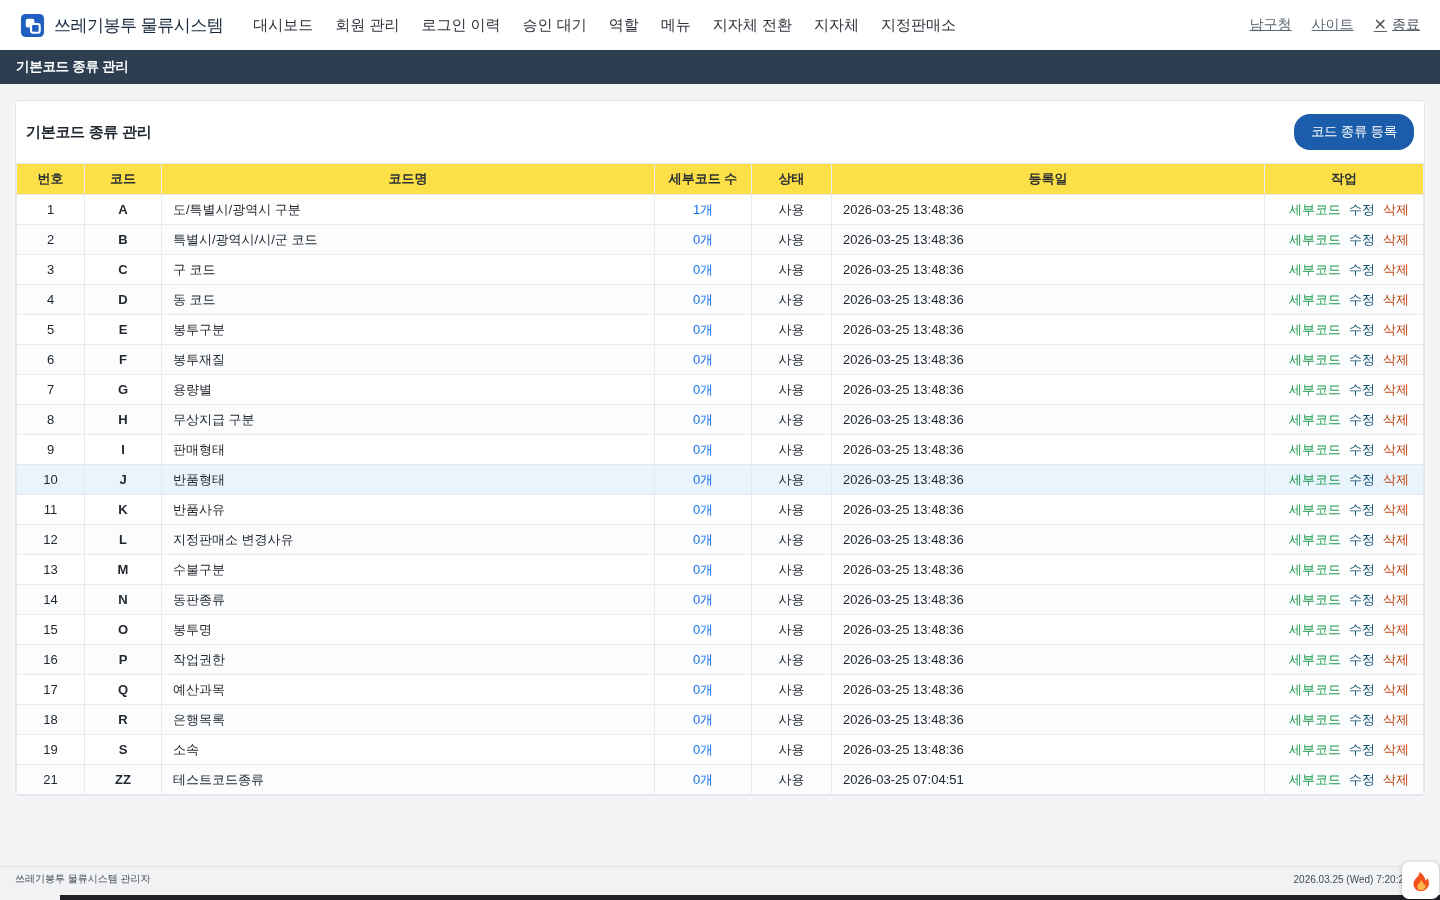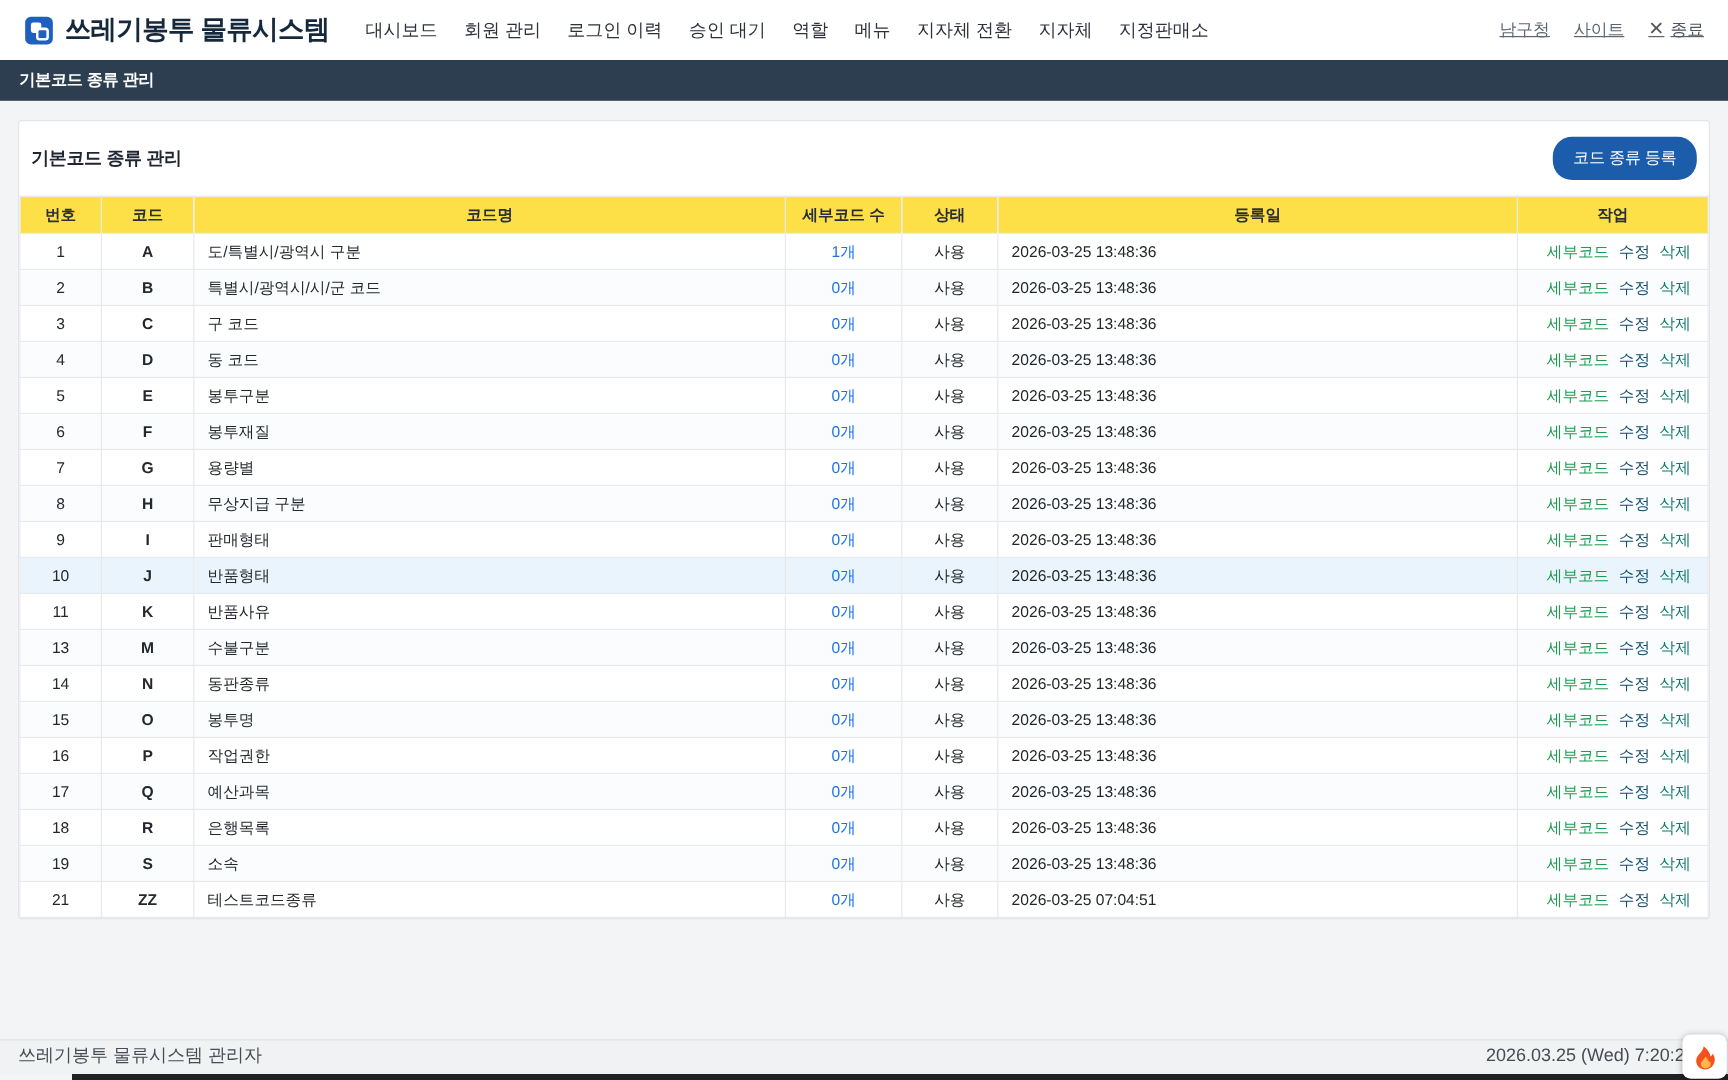--- a/index.html
+++ b/index.html
@@ -5,21 +5,21 @@
   * { margin:0; padding:0; box-sizing:border-box; }
   html,body { width:1440px; height:900px; }
   body {
     font-family:"Liberation Sans","DejaVu Sans",sans-serif;
     background:#f2f4f6; position:relative; overflow:hidden; color:#222;
   }
 
   
   .navbar { height:50px; background:#fff; display:flex; align-items:center; padding:0 20px; }
   .brand { display:flex; align-items:center; gap:9px; margin-right:30px; cursor:pointer; }
-  .brand-title { font-size:22px; font-weight:bold; color:#16283c; letter-spacing:-0.5px; white-space:nowrap; }
+  .brand-title { font-size:17px; font-weight:normal; color:#16283c; letter-spacing:-0.5px; white-space:nowrap; }
   .nav-menu { display:flex; gap:22px; flex:1; align-items:center; }
   .nav-item { font-size:15px; color:#2c313a; cursor:pointer; white-space:nowrap; }
   .nav-right { display:flex; align-items:center; gap:20px; font-size:14px; color:#5c6672;text-decoration:underline; }
   .nav-right .plain { cursor:default; }
   .nav-right .linkish { cursor:pointer; }
   .exit-btn { display:flex; align-items:center; gap:5px; cursor:pointer; color:#4c555f; }
   .exit-x { font-size:16px; color:#555; line-height:1; }
 
   
   .titlebar { height:34px; background:#2d3e50; color:#fff; display:flex; align-items:center;
@@ -40,26 +40,26 @@
   tbody tr:nth-child(even) td { background:#fbfcfd; }
   tbody tr.hl td { background:#eaf4fc !important; }
   td.c-no, td.c-count, td.c-status { text-align:center; }
   td.c-code { text-align:center; font-weight:bold; }
   td.c-name, td.c-date { text-align:left; padding-left:11px; }
   td.c-actions { text-align:right; padding-right:14px; }
   a.tbl-link { text-decoration:none; cursor:pointer; }
   .count-link { color:#1a73e8; }
   .act-subcode { color:#1e9b50; margin-left:8px;text-align:center; }
   .act-edit { color:#0c4a6e; margin-left:8px; }
-  .act-delete { color:#0f766e; margin-left:8px; }
+  .act-delete { color:#c2410c; margin-left:8px; }
 
   
   .footer { position:absolute; left:0; right:0; bottom:5px; height:29px; background:#f0f2f4;
             border-top:1px solid #dfe3e7; display:flex; align-items:center;
-            justify-content:space-between; padding:0 36px 4px 15px; font-size:15px; color:#464c54; }
+            justify-content:space-between; padding:0 36px 4px 15px; font-size:10px; color:#464c54; }
   .bottom-strip { position:absolute; bottom:0; left:60px; right:0; height:5px; background:#1f2125; }
   .flame-btn { position:absolute; right:1px; bottom:1px; width:37px; height:37px; background:#fff;
                border-radius:7px; box-shadow:0 1px 5px rgba(0,0,0,.28); display:flex;
                align-items:center; justify-content:center; cursor:pointer; }
 </style>
 </head>
 <body>
 
 <div class="navbar">
   <div class="brand">
@@ -218,20 +218,29 @@
           <tr>
             <td class="c-no">11</td>
             <td class="c-code">K</td>
             <td class="c-name">반품사유</td>
             <td class="c-count"><a class="tbl-link count-link">0개</a></td>
             <td class="c-status">사용</td>
             <td class="c-date">2026-03-25 13:48:36</td>
             <td class="c-actions"><a class="tbl-link act-subcode">세부코드</a><a class="tbl-link act-edit">수정</a><a class="tbl-link act-delete">삭제</a></td>
           </tr>
           <tr>
+            <td class="c-no">12</td>
+            <td class="c-code">L</td>
+            <td class="c-name">지정판매소 변경사유</td>
+            <td class="c-count"><a class="tbl-link count-link">0개</a></td>
+            <td class="c-status">사용</td>
+            <td class="c-date">2026-03-25 13:48:36</td>
+            <td class="c-actions"><a class="tbl-link act-subcode">세부코드</a><a class="tbl-link act-edit">수정</a><a class="tbl-link act-delete">삭제</a></td>
+          </tr>
+          <tr>
             <td class="c-no">13</td>
             <td class="c-code">M</td>
             <td class="c-name">수불구분</td>
             <td class="c-count"><a class="tbl-link count-link">0개</a></td>
             <td class="c-status">사용</td>
             <td class="c-date">2026-03-25 13:48:36</td>
             <td class="c-actions"><a class="tbl-link act-subcode">세부코드</a><a class="tbl-link act-edit">수정</a><a class="tbl-link act-delete">삭제</a></td>
           </tr>
           <tr>
             <td class="c-no">14</td>

